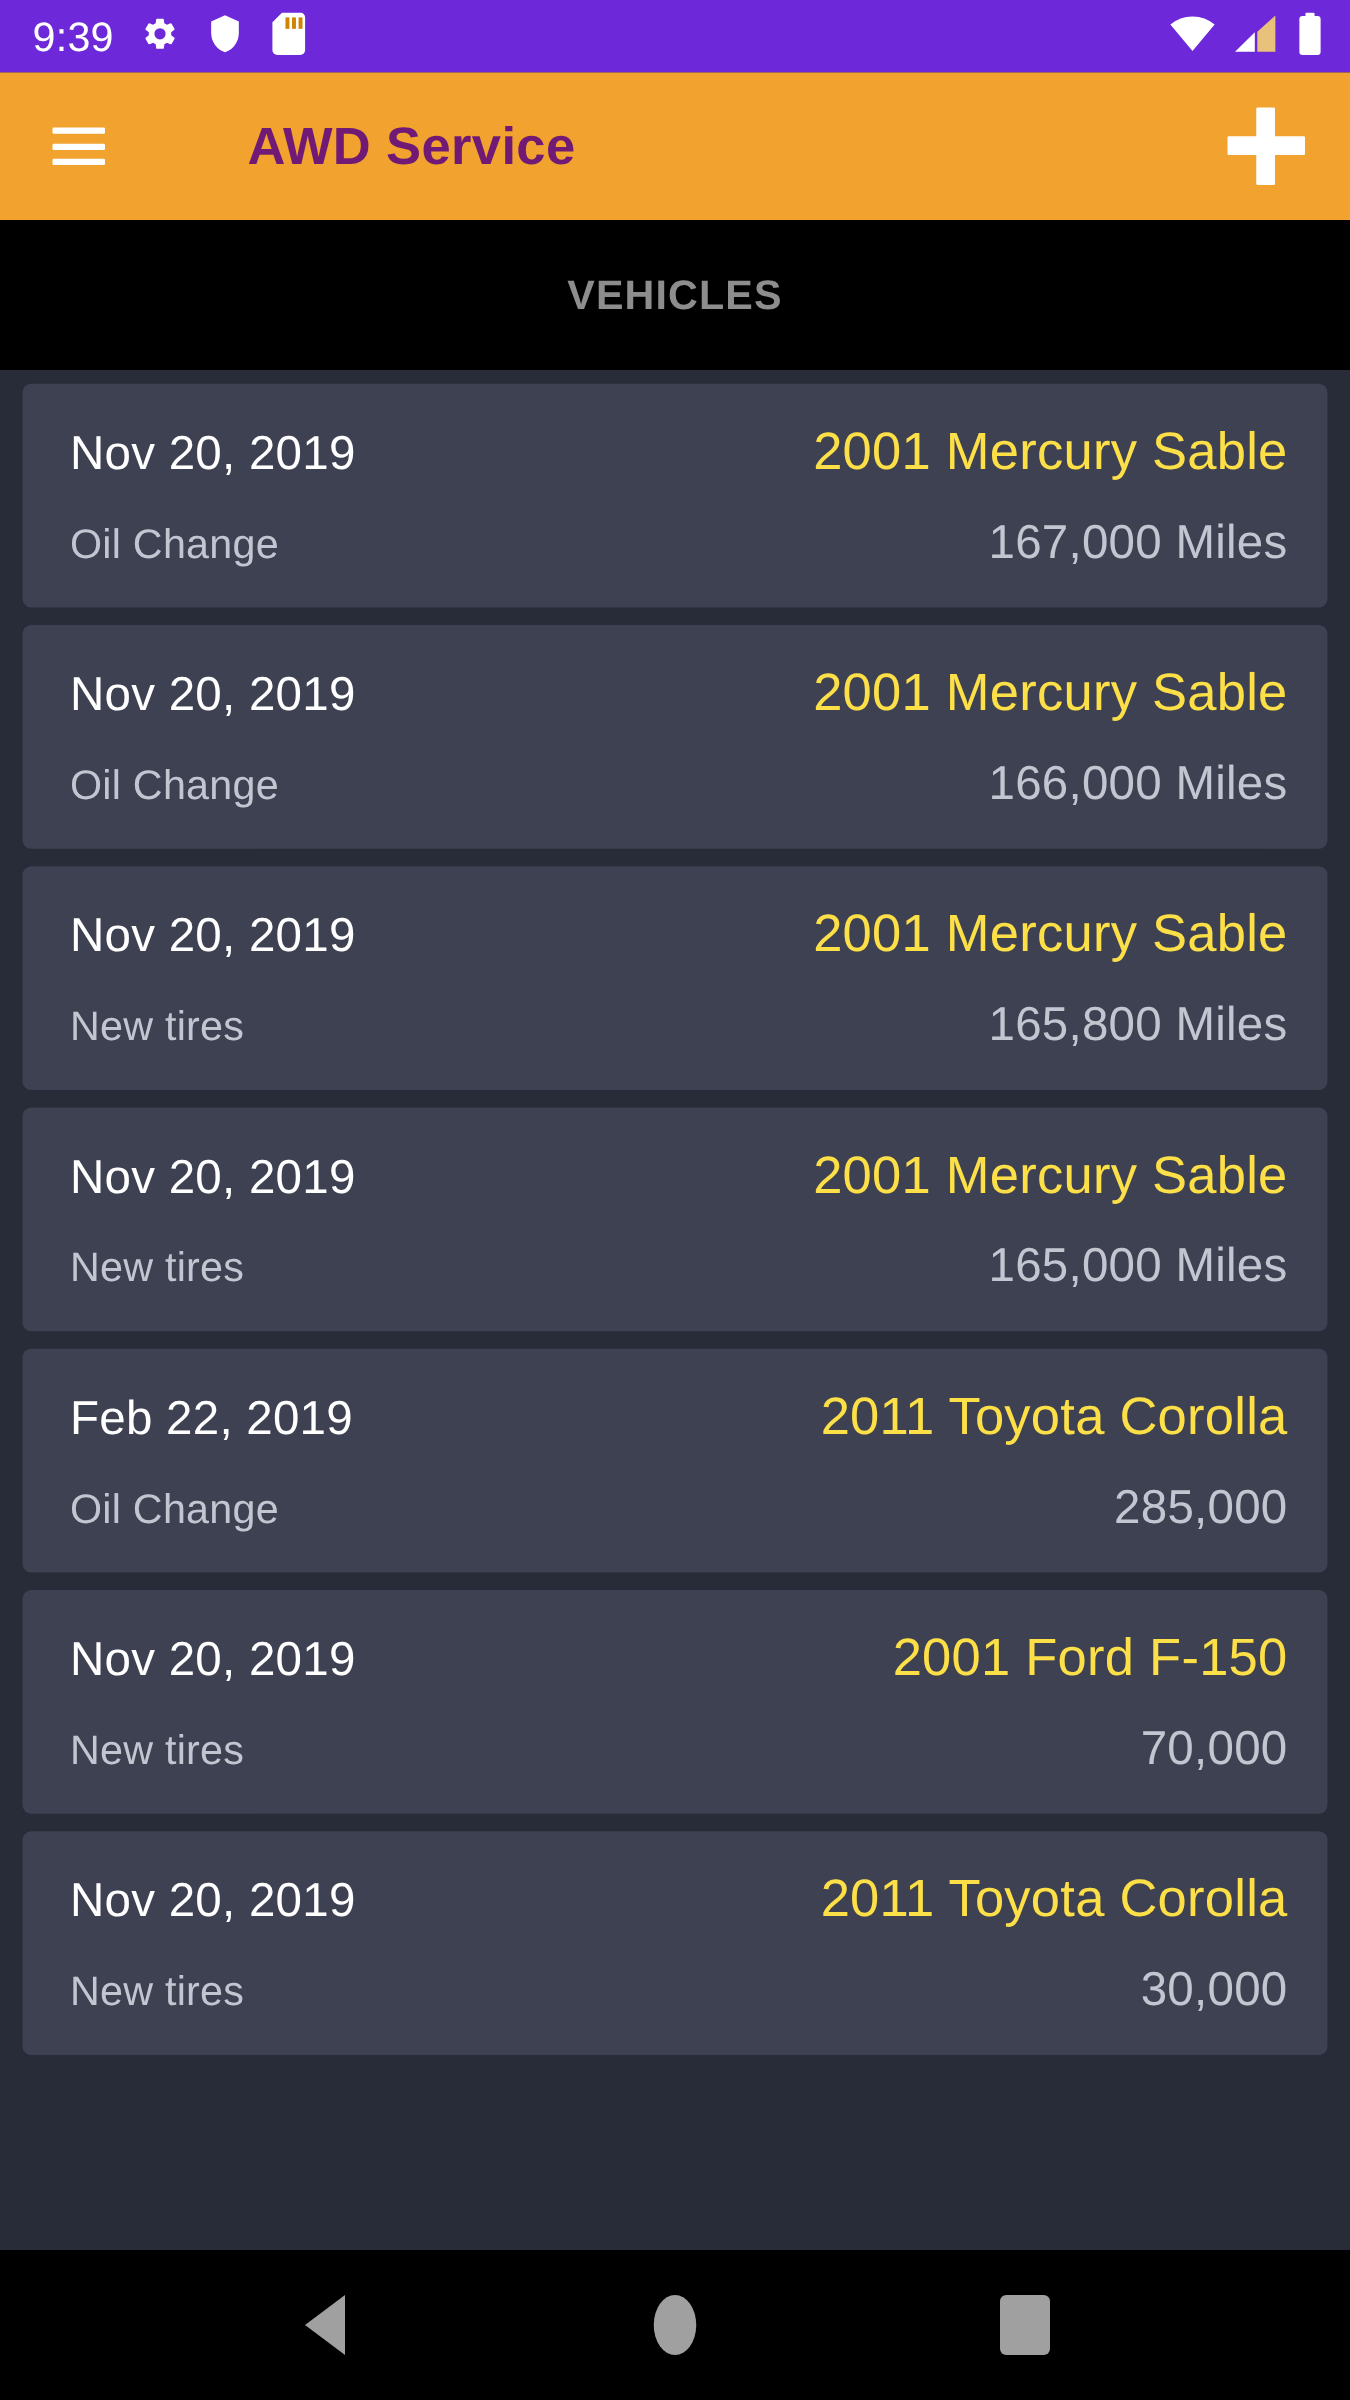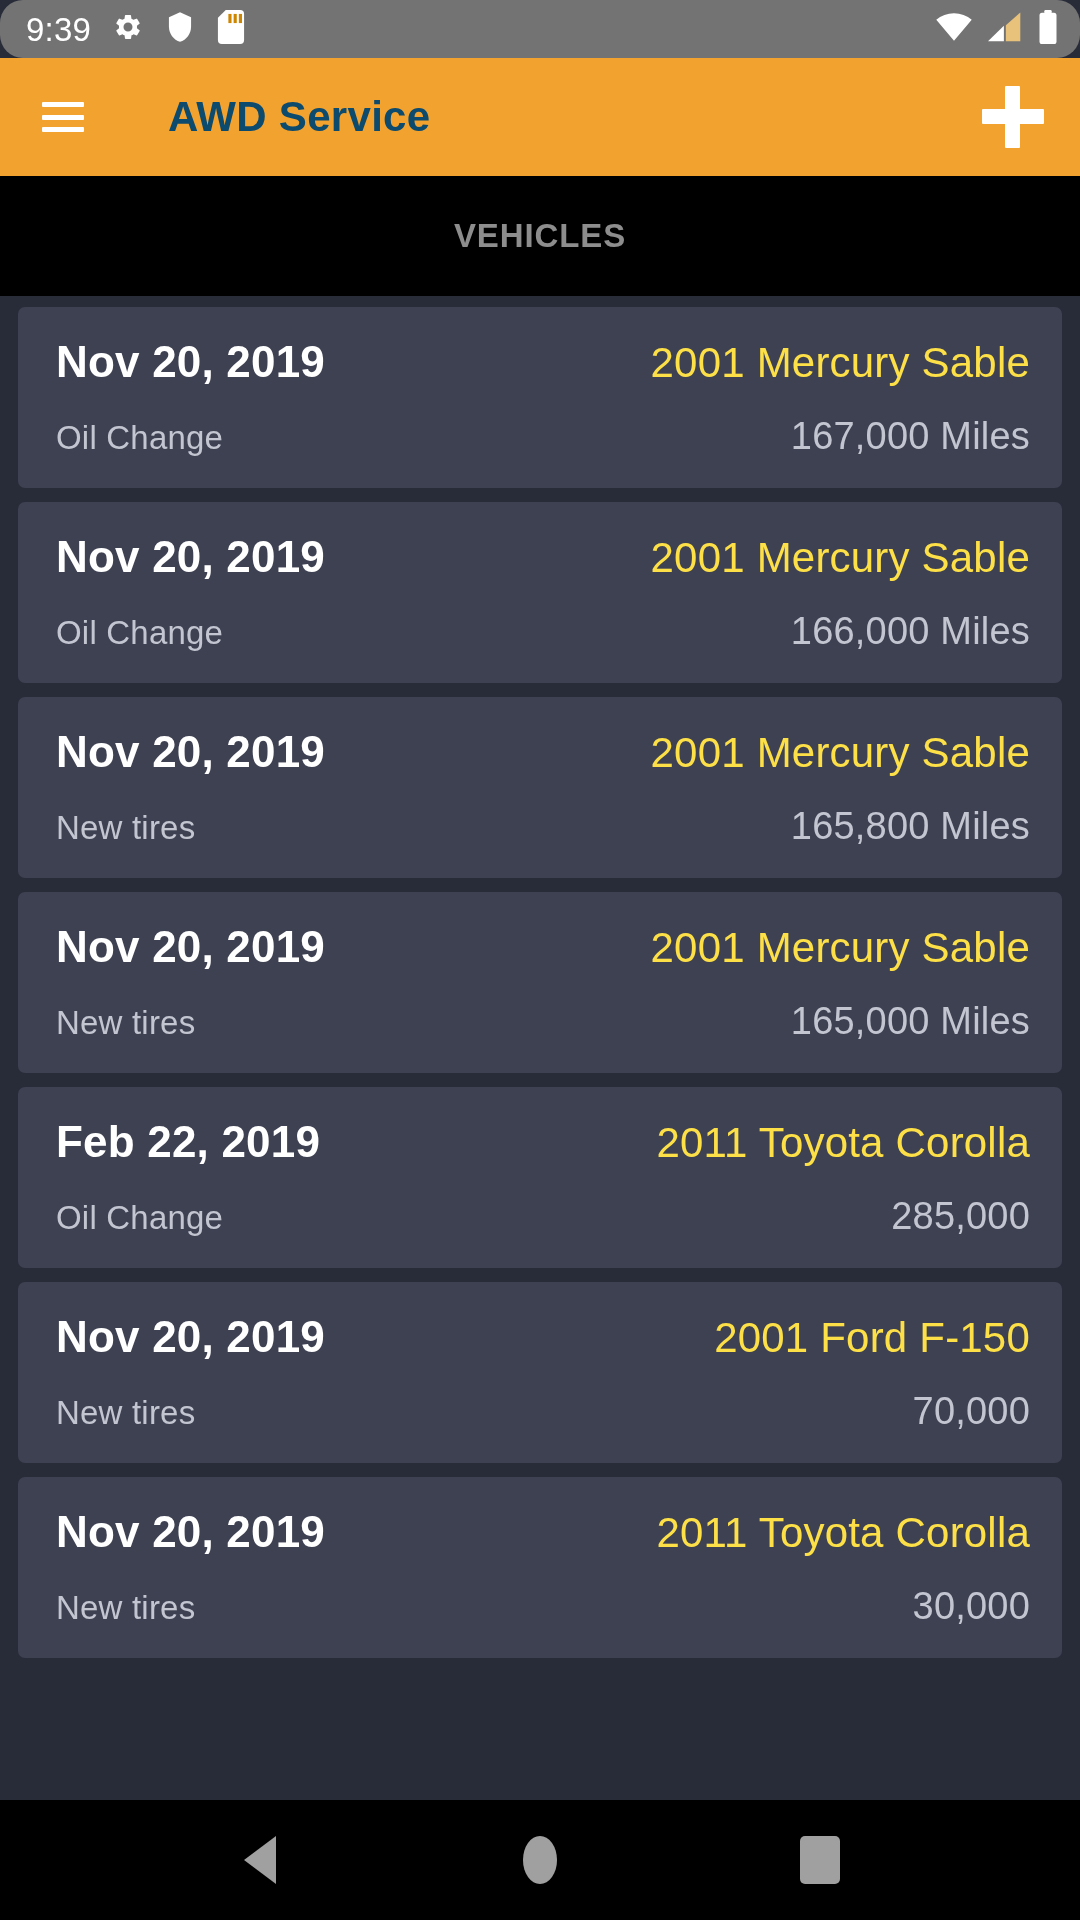--- a/index.html
+++ b/index.html
@@ -12,46 +12,45 @@
   #screen {
     position:relative;
     width:1080px; height:1920px;
     background:#282B38;
     display:flex; flex-direction:column;
   }
 
   
   .status-bar {
     height:58px; flex:0 0 58px;
-    background:#737373;
+    background:#6d28d9;
     display:flex; align-items:center;
     padding:0 22px 0 26px;
     color:#FFFFFF;
-    border-radius:23px;
   }
   .status-left { display:flex; align-items:center; gap:22px; }
   .status-clock {
     font-size:33px; font-weight:400; letter-spacing:0.2px;
     color:#FFFFFF; line-height:1;
   }
   .status-right { margin-left:auto; display:flex; align-items:center; gap:16px; }
   .sicon { display:block; }
 
   
   .app-bar {
     height:118px; flex:0 0 118px;
     background:#F2A22E;
     display:flex; align-items:center;
     padding:0 36px 0 42px;
   }
   .hamburger { width:42px; height:30px; display:flex; flex-direction:column; justify-content:space-between; cursor:pointer; }
   .hamburger span { display:block; height:5px; background:#FFFFFF; border-radius:1px; }
   .app-title {
-    margin-left:84px;
-    font-size:42px; font-weight:700; color:#0c4a6e;
+    margin-left:114px;
+    font-size:42px; font-weight:700; color:#701a75;
     letter-spacing:0.3px; line-height:1;
   }
   .fab-add { margin-left:auto; width:62px; height:62px; position:relative; cursor:pointer; }
   .fab-add::before, .fab-add::after {
     content:""; position:absolute; background:#FFFFFF; border-radius:1px;
   }
   .fab-add::before { left:0; top:23px; width:62px; height:15px; }
   .fab-add::after { top:0; left:23px; width:15px; height:62px; }
 
   
@@ -85,21 +84,21 @@
     border-radius:7px;
     margin:0 18px 14px 18px;
     padding:30px 32px 30px 38px;
     cursor:pointer;
   }
   .card-row {
     display:flex; align-items:baseline; justify-content:space-between;
   }
   .card-row + .card-row { margin-top:28px; }
   .c-date {
-    font-size:44px; font-weight:700; color:#FFFFFF; letter-spacing:0.2px;
+    font-size:38px; font-weight:400; color:#FFFFFF; letter-spacing:0.2px;
   }
   .c-vehicle {
     font-size:42px; font-weight:400; color:#fde047; letter-spacing:0.2px;
   }
   .c-service {
     font-size:33px; font-weight:400; color:#C3C6D1; letter-spacing:0.2px;text-align:center;
   }
   .c-mileage {
     font-size:38px; font-weight:400; color:#C3C6D1; letter-spacing:0.2px;
   }

